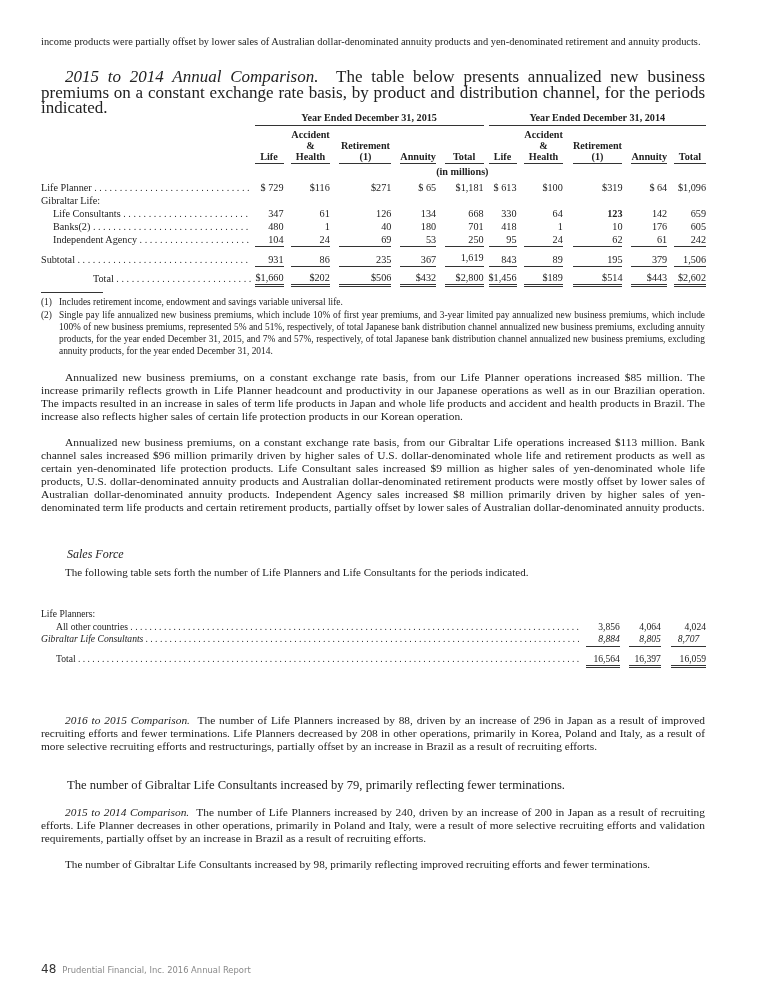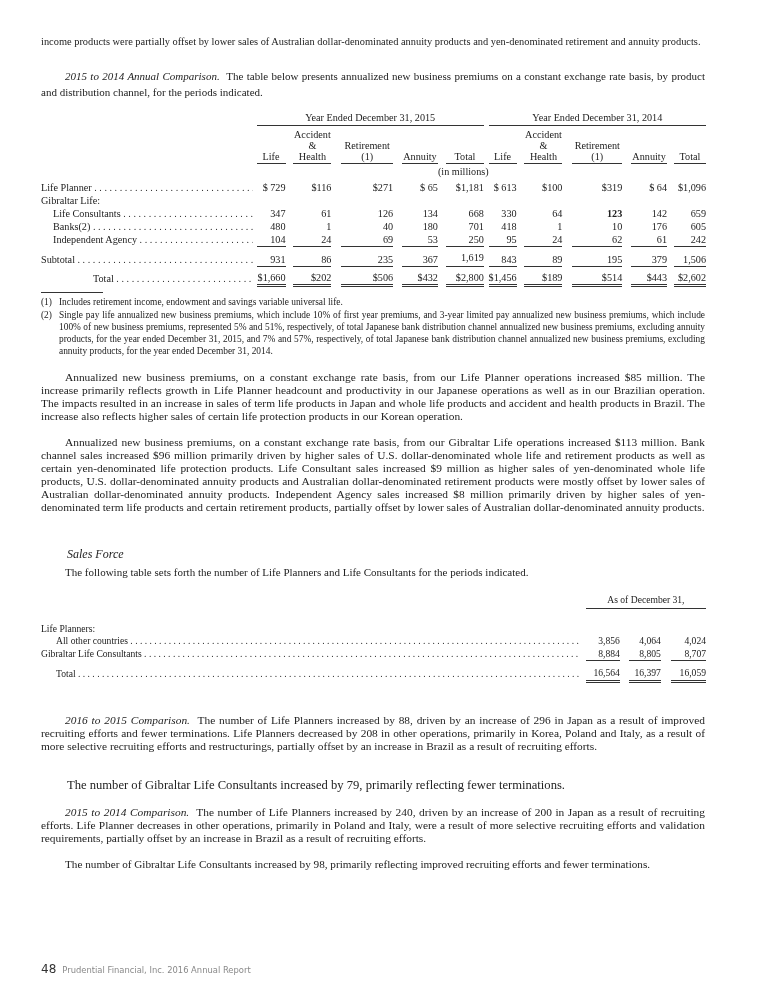--- a/index.html
+++ b/index.html
@@ -2,26 +2,26 @@
 <html><head>
 <meta charset="utf-8">
 <style>
   html, body { margin: 0; padding: 0; background: #ffffff; }
   body { width: 768px; height: 1000px; position: relative; overflow: hidden;
          font-family: "Liberation Serif", "DejaVu Serif", serif; color: #222; }
   .page { position: absolute; left: 41px; top: 0; width: 664px; }
   p { margin: 0; font-size: 10.4px; line-height: 13px; text-align: justify; }
   .indent { text-indent: 24px; }
   .ital { font-style: italic; }
-  .lead { font-size: 11px; line-height: 15.5px; }
+  .lead { font-size: 17px; line-height: 15.5px; }
   .big { font-size: 12.5px; line-height: 15px; }
 
   table { border-collapse: collapse; font-size: 10.2px; }
   td, th { padding: 0; white-space: nowrap; }
-  th { font-weight: normal; vertical-align: bottom; text-align: center; line-height: 11px; margin-top: 32px; }
+  th { font-weight: bold; vertical-align: bottom; text-align: center; line-height: 11px; margin-top: 32px; }
   .num { text-align: right; }
   .dots { overflow: hidden; }
   .dots .lbl::after { content: " . . . . . . . . . . . . . . . . . . . . . . . . . . . . . . . . . . . . . . . . . . . . . . . . . . . . . . . . . . . . . . . . . . . . . . . . . . . . . . . . . . . . . . . . . . . . . . . . . . . . . . . . . . . . . . . . . . . . . . . . . . . . . . . . ."; }
   .lblcell { max-width: 0; overflow: hidden; }
   .ul { border-bottom: 1px solid #333; }
   .hdrrule { border-bottom: 1.5px solid #333; }
   .dbl { border-bottom: 3px double #333; }
 
   .ft { font-size: 9.4px; line-height: 12px; text-align: justify; }
   .ft-row { display: flex; }
@@ -336,25 +336,20 @@
     <colgroup>
       <col style="width:538px">
         <col style="width:6px">
       <col style="width:34px">
         <col style="width:9px">
         <col style="width:32px">
         <col style="width:10px">
         <col style="width:35px">
     </colgroup>
     <thead>
-      <tr>
-        <td></td>
-          <td></td>
-        <th colspan="5" class="hdrrule" style="padding-bottom:3px;">As of December 31,</th>
-      </tr>
     </thead>
     <tbody id="sf-body">
         <tr style="line-height:12.5px;">
           <td class="lblcell" style="padding-left:0px;padding-top:14px;">
             <div class=""><span class="lbl">Life Planners:</span></div>
           </td>
           <td></td>
           <td class="num" style="padding-top:14px;"></td>
           <td></td>
           <td class="num" style="padding-top:14px;"></td>
@@ -365,30 +360,30 @@
           <td class="lblcell" style="padding-left:15px;padding-top:0px;">
             <div class="dots"><span class="lbl">All other countries</span></div>
           </td>
           <td></td>
           <td class="num" style="padding-top:0px;">3,856</td>
           <td></td>
           <td class="num" style="padding-top:0px;margin-top:34px;">4,064</td>
           <td></td>
           <td class="num" style="padding-top:0px;">4,024</td>
         </tr>
-        <tr style="line-height:12.5px;">
+        <tr style="line-height:12.5px;font-style:italic;">
           <td class="lblcell" style="padding-left:0px;padding-top:0px;">
             <div class="dots"><span class="lbl">Gibraltar Life Consultants</span></div>
           </td>
           <td></td>
           <td class="num ul" style="padding-top:0px;">8,884</td>
           <td></td>
           <td class="num ul" style="padding-top:0px;">8,805</td>
           <td></td>
-          <td class="num ul" style="padding-top:0px;">8,707</td>
+          <td class="num ul" style="padding-top:0px;text-align:center;">8,707</td>
         </tr>
         <tr style="line-height:12.5px;">
           <td class="lblcell" style="padding-left:15px;padding-top:6px;">
             <div class="dots"><span class="lbl">Total</span></div>
           </td>
           <td></td>
           <td class="num dbl" style="padding-top:6px;">16,564</td>
           <td></td>
           <td class="num dbl" style="padding-top:6px;">16,397</td>
           <td></td>

